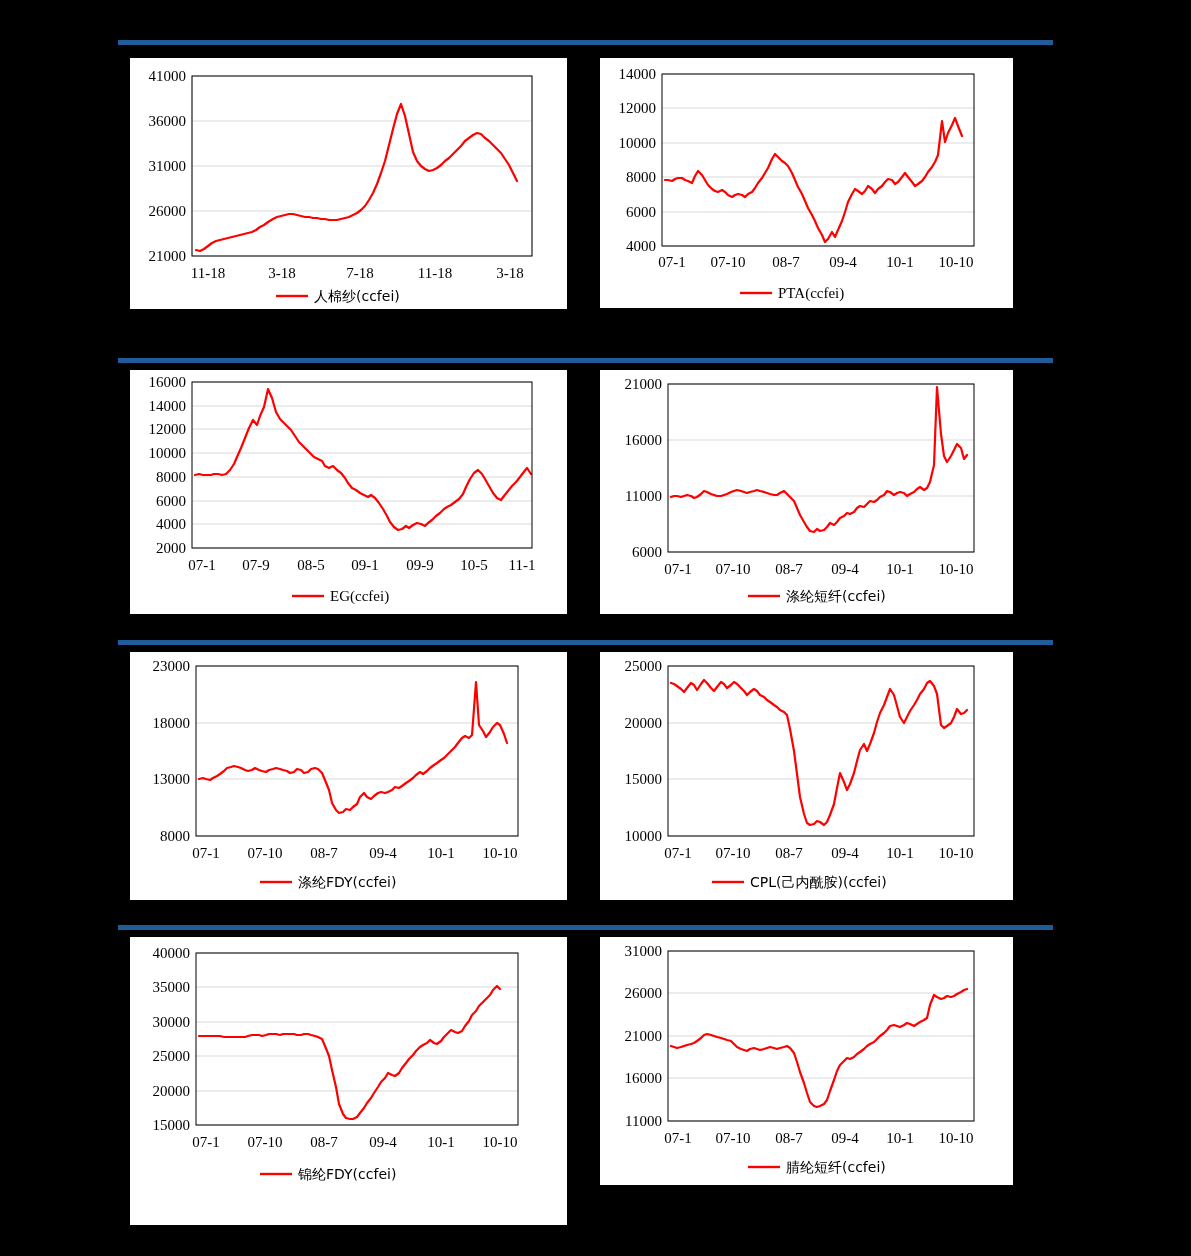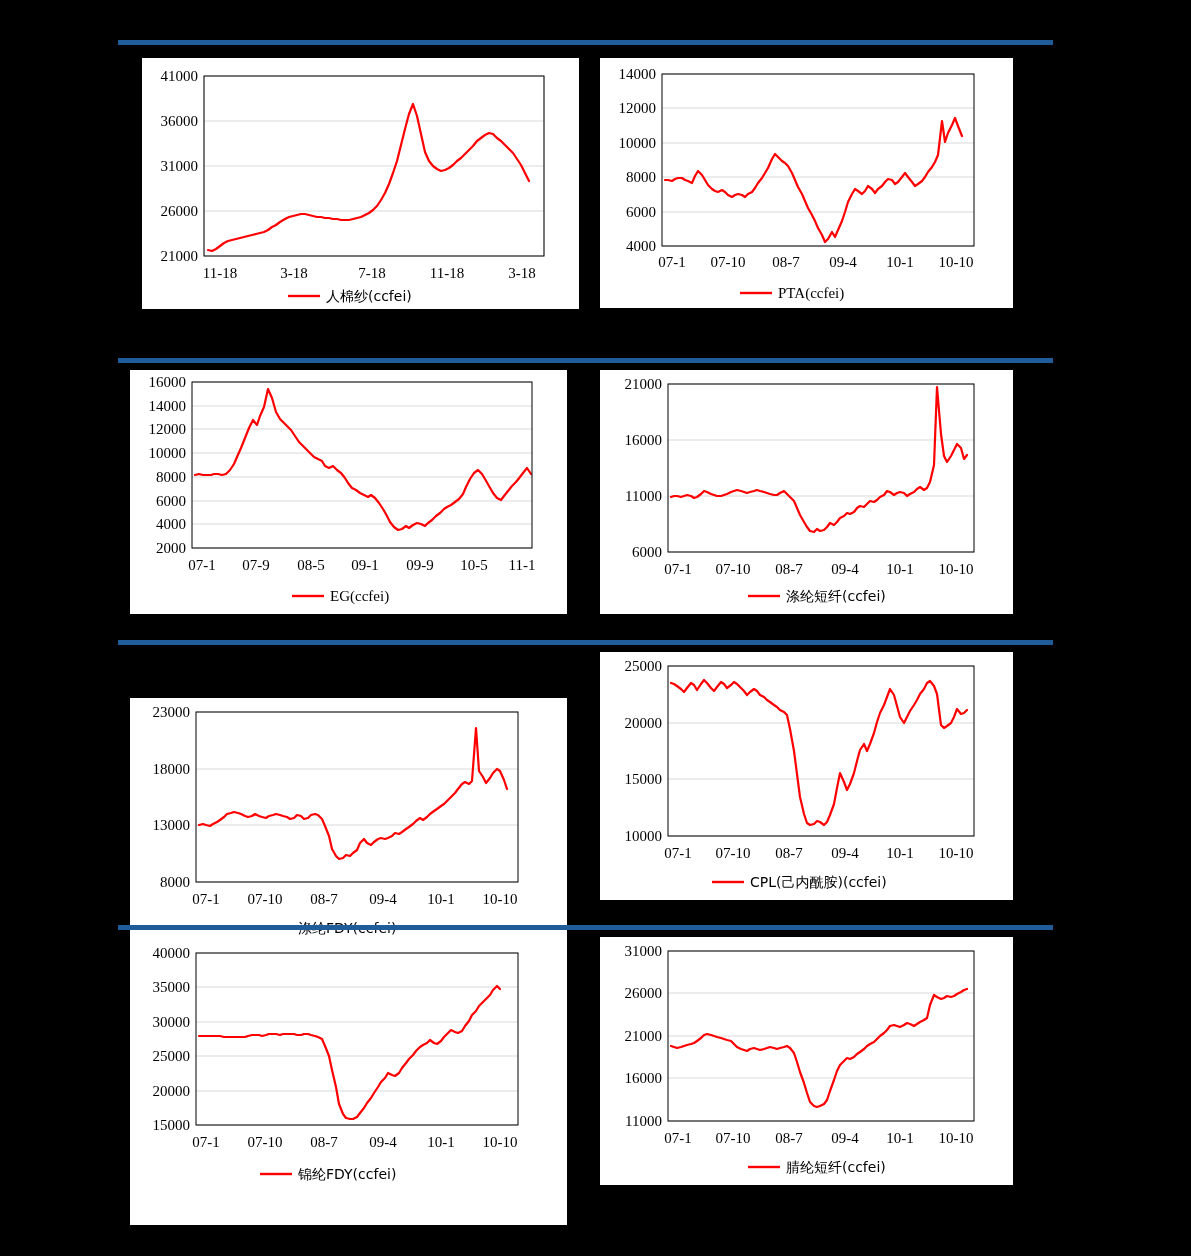--- a/index.html
+++ b/index.html
@@ -15,21 +15,21 @@
   .gridline{stroke:#d9d9d9;stroke-width:1;}
   .series{fill:none;stroke:#ff0000;stroke-width:2.2;stroke-linejoin:round;stroke-linecap:round;}
 </style>
 </head>
 <body>
 
 <div class="grid">
 
   <div class="rule" style="left:118px;top:40px;width:935px;"></div>
 
-  <div class="panel" style="left:142px;top:58px;width:437px;height:251px;">
+  <div class="panel" style="left:130px;top:58px;width:437px;height:251px;">
     <svg width="437" height="256" viewBox="0 0 437 256">
       <g>
         <rect x="62" y="18" width="340" height="180" fill="#ffffff" stroke="none"></rect>
         <line class="gridline" x1="62" y1="18" x2="402" y2="18"></line>
         <line class="gridline" x1="62" y1="63" x2="402" y2="63"></line>
         <line class="gridline" x1="62" y1="108" x2="402" y2="108"></line>
         <line class="gridline" x1="62" y1="153" x2="402" y2="153"></line>
         <line class="gridline" x1="62" y1="198" x2="402" y2="198"></line>
         <line class="gridline" x1="62" y1="18" x2="62" y2="198" stroke="#000"></line>
         <line class="gridline" x1="402" y1="18" x2="402" y2="198" stroke="#000"></line>
@@ -163,21 +163,21 @@
       </g>
       <g>
         <line x1="148" y1="226" x2="180" y2="226" stroke="#ff0000" stroke-width="2.4"></line>
         <text class="legend-cjk" x="186" y="231">涤纶短纤(ccfei)</text>
       </g>
     </svg>
   </div>
 
   <div class="rule" style="left:118px;top:640px;width:935px;"></div>
 
-  <div class="panel" style="left:130px;top:652px;width:437px;height:248px;margin-top:46px;">
+  <div class="panel" style="left:130px;top:652px;width:437px;height:248px;">
     <svg width="437" height="248" viewBox="0 0 437 248">
       <g>
         <rect x="66" y="14" width="322" height="170" fill="#ffffff"></rect>
         <line class="gridline" x1="66" y1="14" x2="388" y2="14"></line>
         <line class="gridline" x1="66" y1="71" x2="388" y2="71"></line>
         <line class="gridline" x1="66" y1="127" x2="388" y2="127"></line>
         <line class="gridline" x1="66" y1="184" x2="388" y2="184"></line>
         <polyline class="series" points="69,127 73,126 76,127 80,128 83,126 87,124 90,122 94,119 97,116 101,115 104,114 108,115 111,116 115,118 118,119 122,118 125,116 129,118 132,119 136,120 139,118 143,117 146,116 150,117 153,118 157,119 160,121 164,120 167,117 171,118 174,121 178,120 181,117 185,116 188,117 192,121 195,128 199,138 202,151 206,158 209,161 213,160 216,157 220,158 223,155 227,152 230,145 234,141 237,145 241,147 244,144 248,141 251,140 255,141 258,140 262,138 265,135 269,136 272,134 276,131 279,129 283,126 286,123 290,120 293,122 297,119 300,116 304,113 307,111 311,108 314,106 318,102 321,99 325,95 328,91 332,86 335,84 339,86 342,83 346,30 349,73 353,79 356,85 360,80 363,75 367,71 370,73 374,82 377,91"></polyline>
         <rect class="plotborder" x="66" y="14" width="322" height="170"></rect>
       </g>

